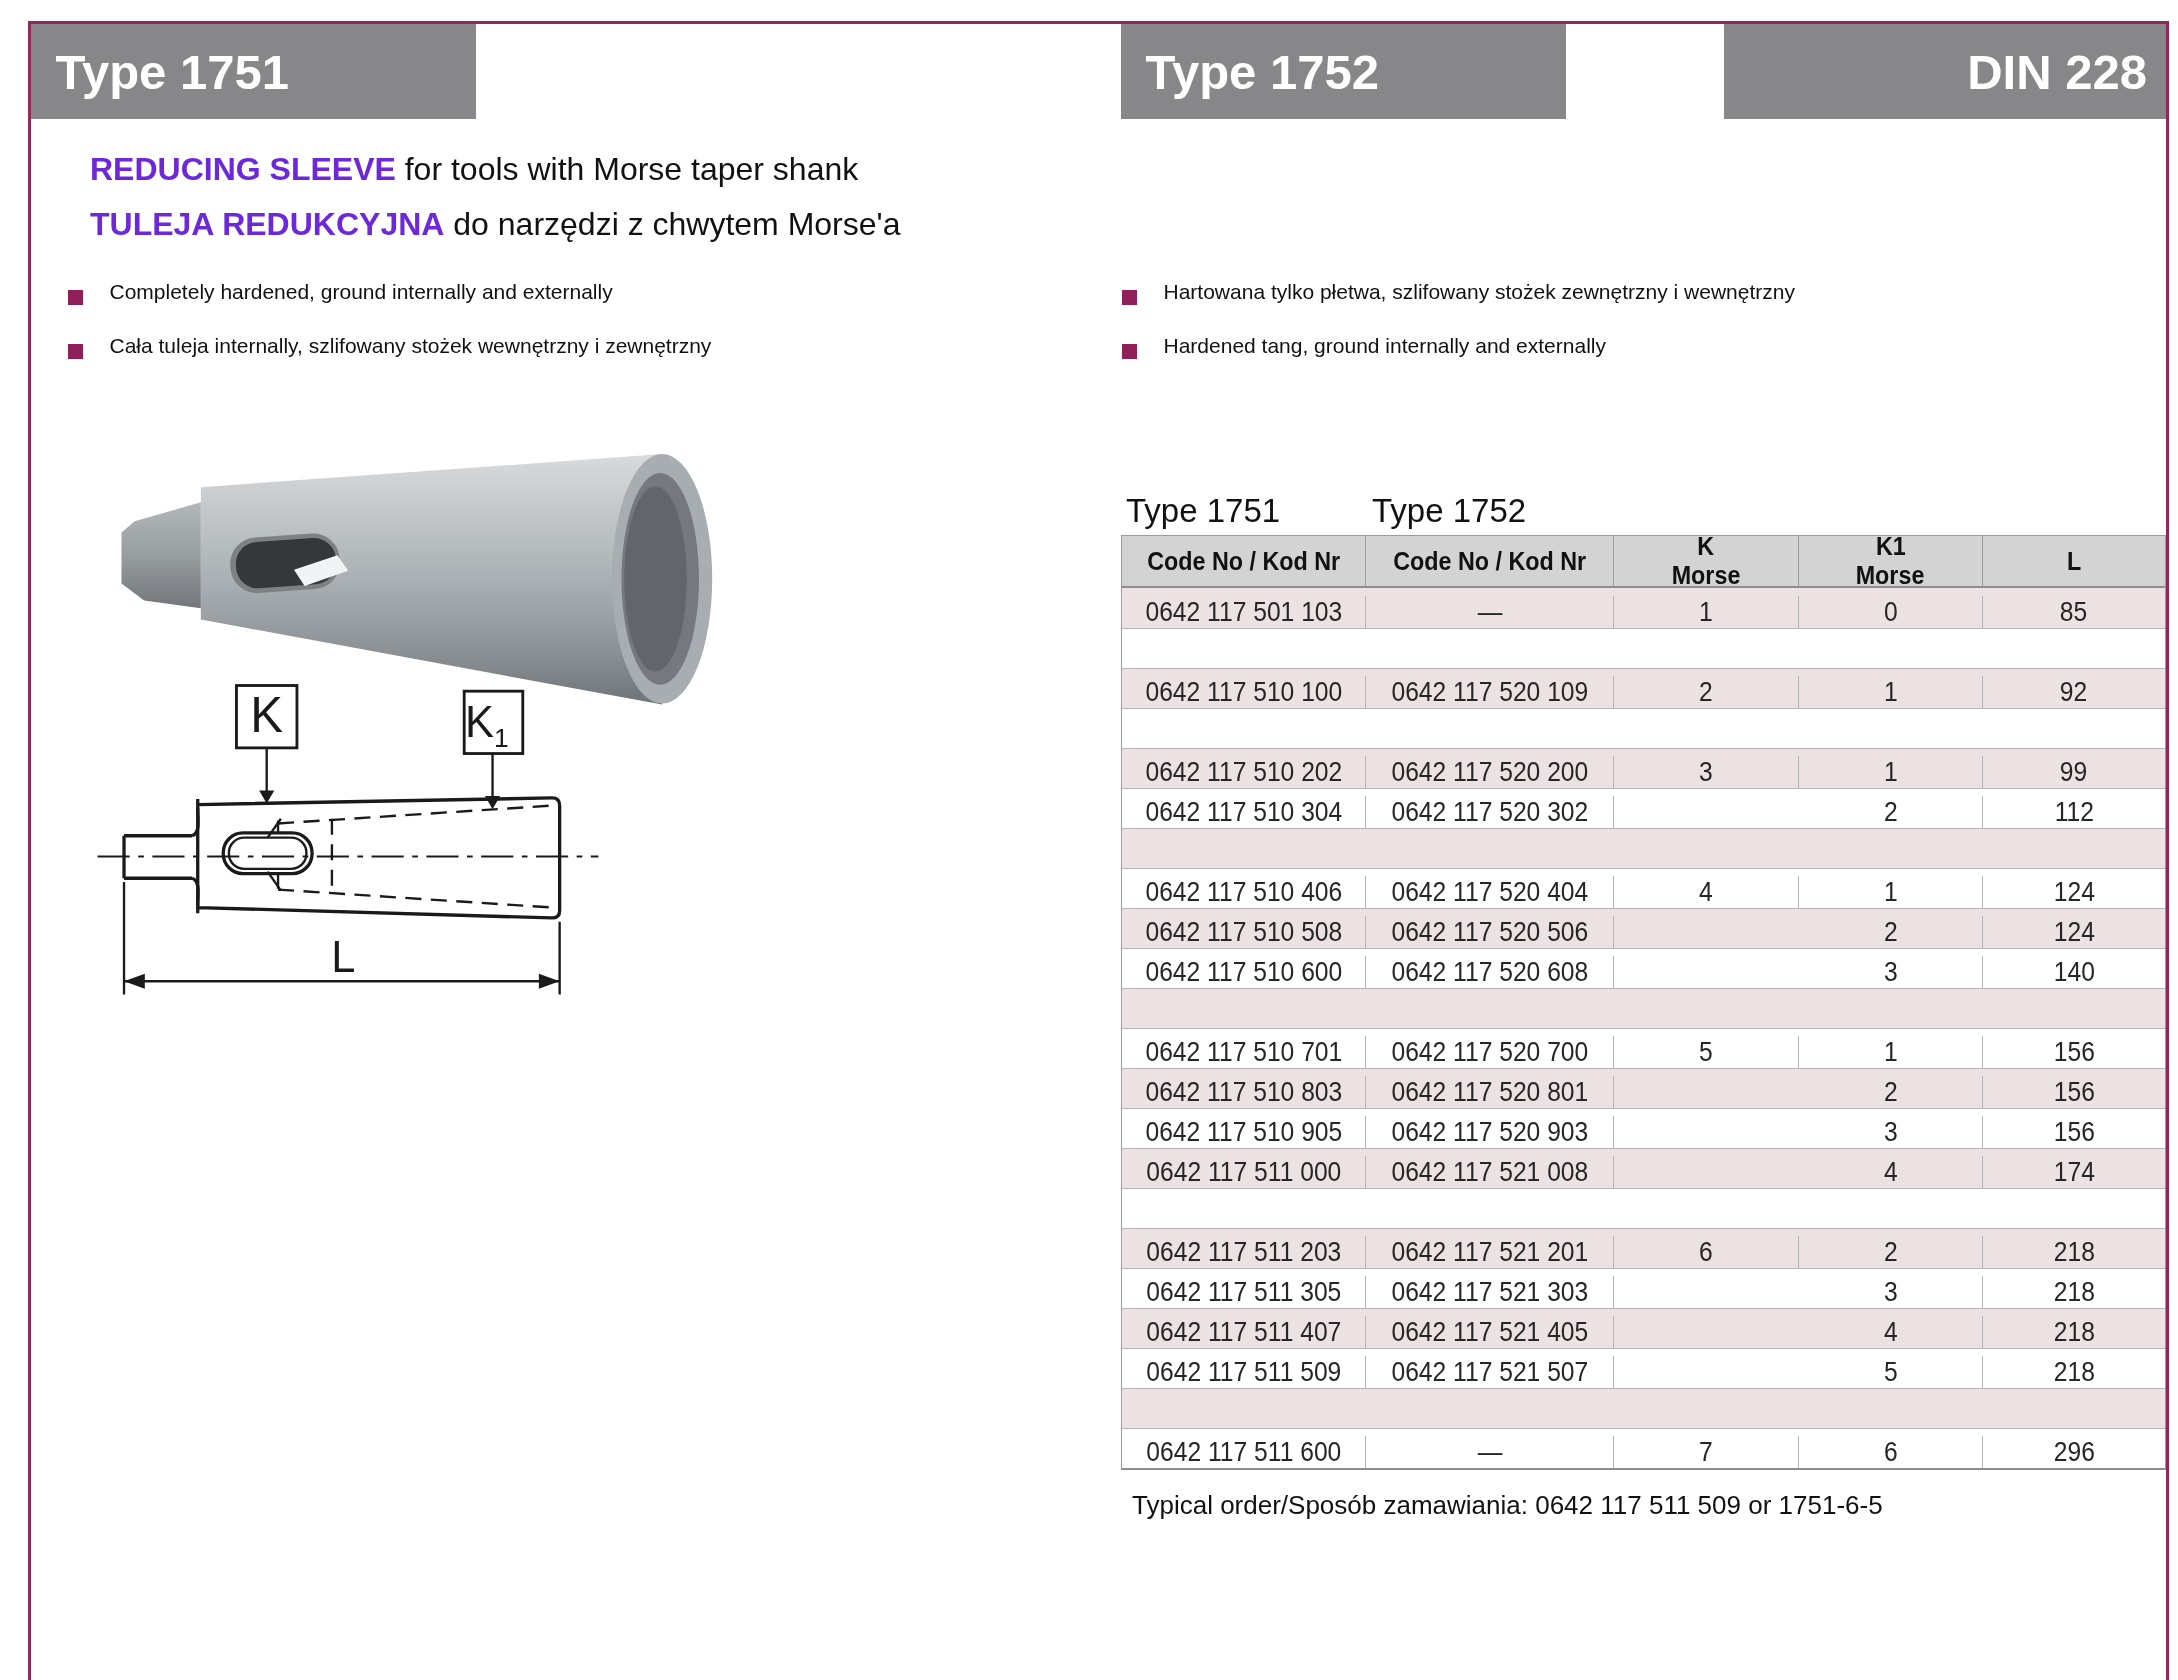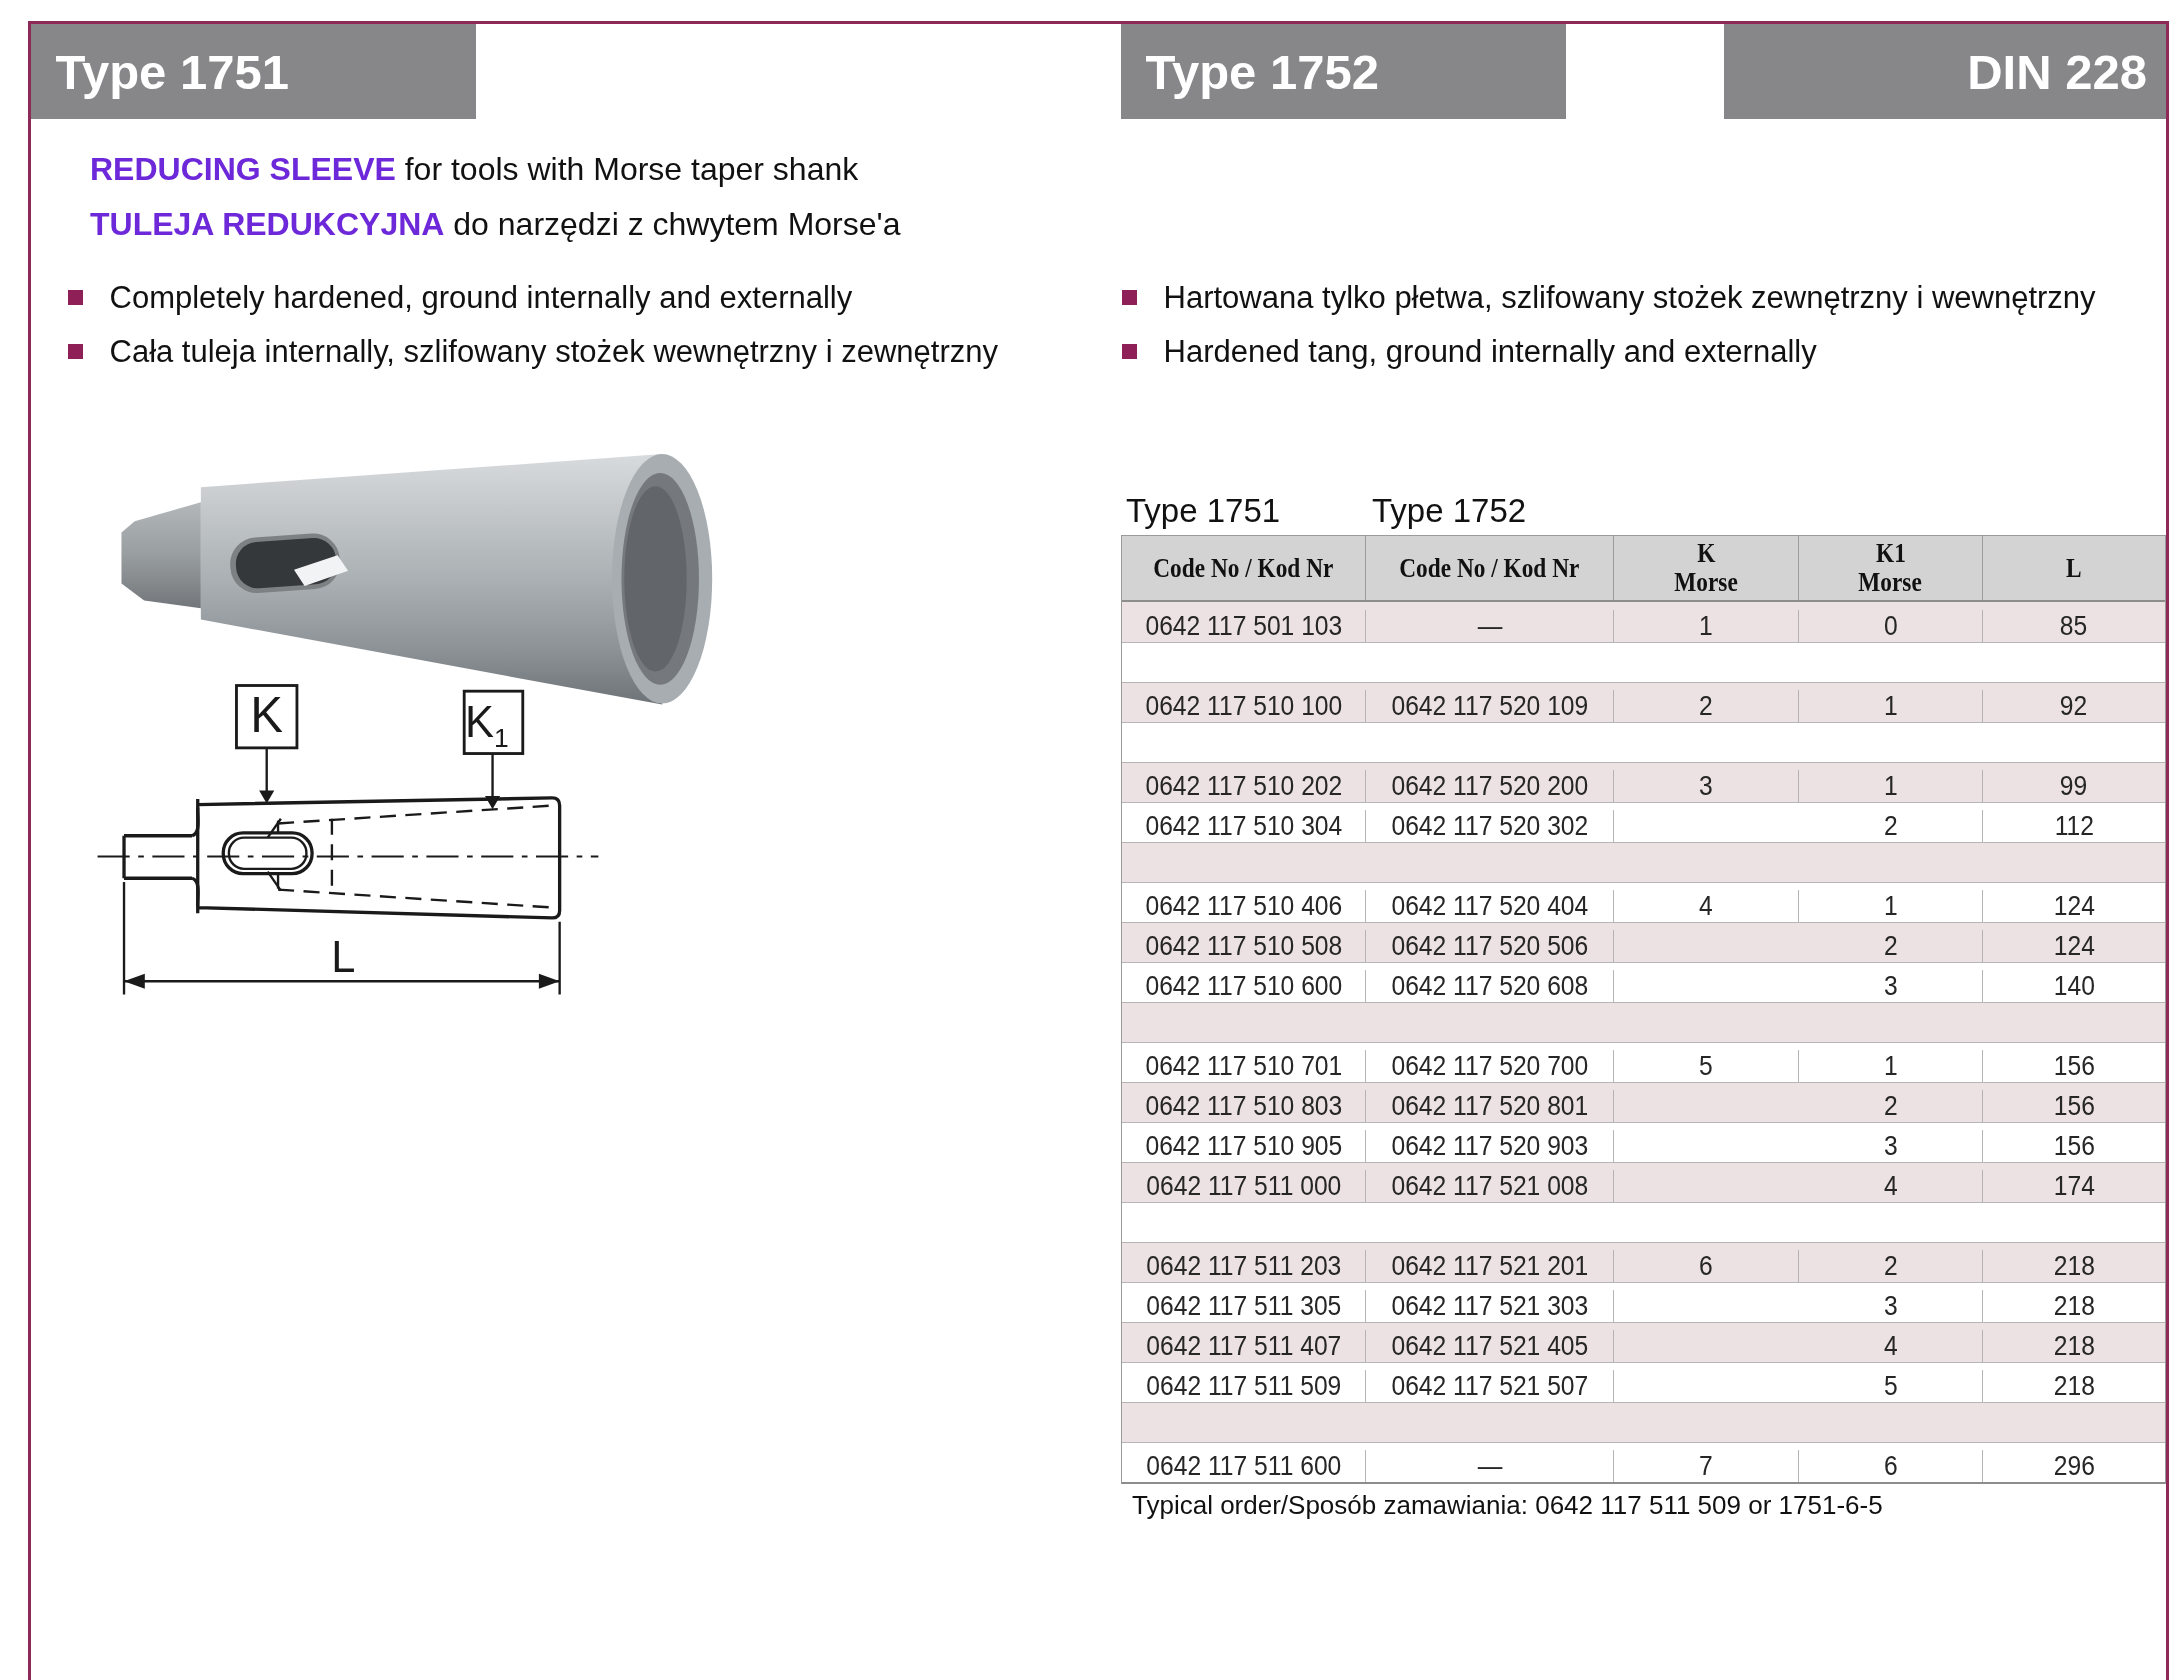--- a/index.html
+++ b/index.html
@@ -23,36 +23,36 @@
   .intro-line { position: absolute; left: 90px; font-size: 32px; white-space: nowrap; }
   #intro-en { top: 151px; }
   #intro-pl { top: 206px; }
   .intro-bold { font-weight: bold; color: #6d28d9; }
 
   
   .features { position: absolute; list-style: none; }
   #features-left  { left: 68px;   top: 280px; }
   #features-right { left: 1122px; top: 280px; }
   .features li { display: flex; align-items: flex-start; margin-bottom: 18px; height: 36px;
-                 font-size: 31px; white-space: nowrap; }
+                 font-size: 21px; white-space: nowrap; }
   .bullet { width: 15px; height: 15px; background: #8e2057; margin: 9.5px 26.5px 0 0; flex: none; }
 
   
   #photo-svg   { position: absolute; left: 104px; top: 421px; }
   #diagram-svg { position: absolute; left: 80px;  top: 677px; }
 
   
   .group-label { position: absolute; top: 492px; font-size: 33px; }
   #tbl-label-1 { left: 1126px; }
   #tbl-label-2 { left: 1372px; }
 
   
   #table { position: absolute; left: 1121px; top: 535px; width: 1045px;
            border: 1.9px solid #9b9b9b; border-bottom: 2.8px solid #8d8d8d; background: #fff; }
-  .thead { display: flex; background: #d3d3d3; height: 66px; border-bottom: 2.8px solid #8d8d8d; font-family: Liberation Serif, serif; }
+  .thead { display: flex; background: #d3d3d3; height: 52px; border-bottom: 2.8px solid #8d8d8d; }
   .hcell { display: flex; flex-direction: column; justify-content: center; align-items: center;
            font-weight: bold; font-size: 26.5px; line-height: 29px; border-right: 1.9px solid #9b9b9b; }
   .hcell:last-child { border-right: none; }
   .hline:empty { display: none; }
   .trow { display: flex; height: 40px; border-top: 1.9px solid #b5b5b5; align-items: flex-end; }
   .trow:first-child { border-top: none; }
   .trow.pink { background: #ece1e3; }
   .tcell { display: flex; align-items: center; justify-content: center;
            border-right: 1.9px solid #b5b5b5; font-size: 28px; color: #262626; }
   .tcell:last-child { border-right: none; }

